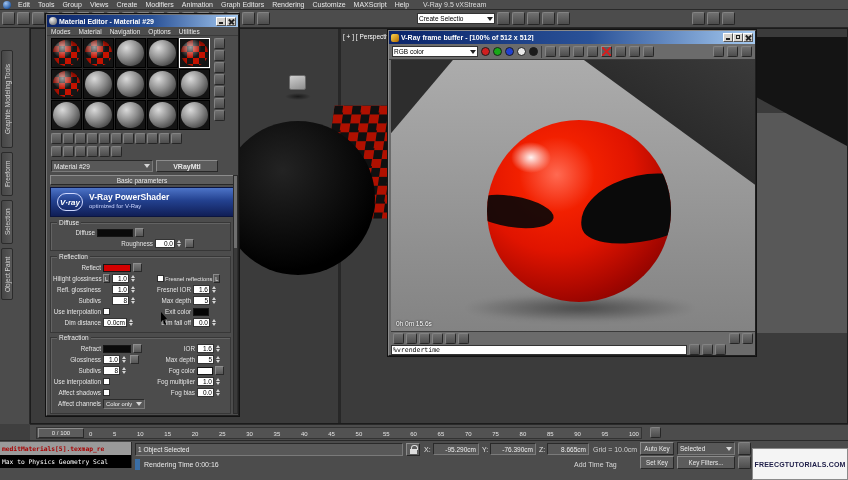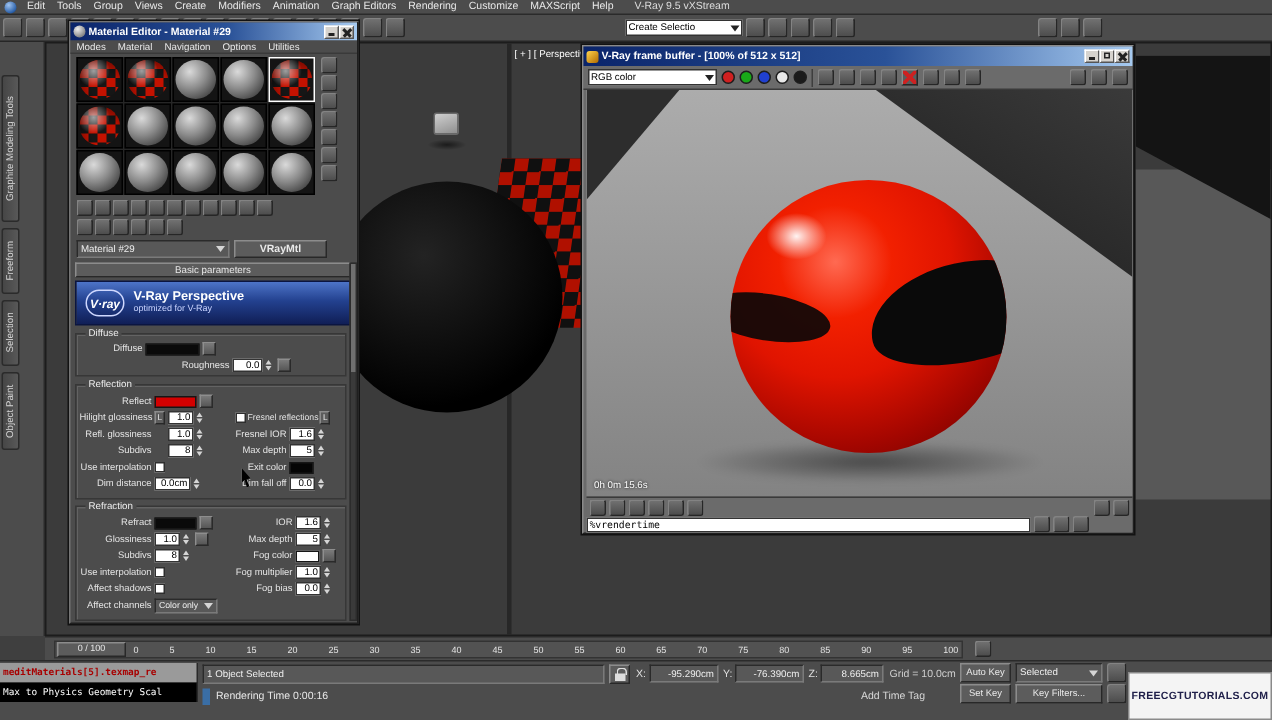--- a/index.html
+++ b/index.html
@@ -204,21 +204,21 @@
         <span class="dd"></span>
       </span>
       <span class="btn" style="width:62px;height:12px;font-weight:bold;">VRayMtl</span>
     </div>
 
     <div class="a btn" style="left:3px;top:160px;width:184px;height:10px;font-size:6.5px;">Basic parameters</div>
 
     <div class="a" style="left:3px;top:172px;width:184px;height:30px;background:linear-gradient(180deg,#4d74c8 0%,#23418f 45%,#101e56 100%);border:1px solid #0b1540;display:flex;align-items:center;gap:6px;padding:0 6px;">
       <span style="width:26px;height:18px;border:1px solid #cfd8ff;border-radius:9px;display:flex;align-items:center;justify-content:center;color:#fff;font-weight:bold;font-style:italic;font-size:8px;flex:0 0 auto;">V·ray</span>
       <span style="display:flex;flex-direction:column;line-height:9px;">
-        <span style="color:#fff;font-weight:bold;font-size:8.5px;">V-Ray Perspective</span>
+        <span style="color:#fff;font-weight:bold;font-size:8.5px;">V-Ray PowerShader</span>
         <span style="color:#c9d4ff;font-size:6px;">optimized for V-Ray</span>
       </span>
     </div>
 
     <div class="grp" style="left:3px;top:207px;width:181px;height:29px;">
       <span class="gtl">Diffuse</span>
       <div class="prow" style="margin:4px 2px 0;">
         <span class="plab" style="width:42px;">Diffuse</span>
         <span class="sw" style="width:36px;background:#0a0a0a;"></span>
         <span class="mapbtn"></span>

